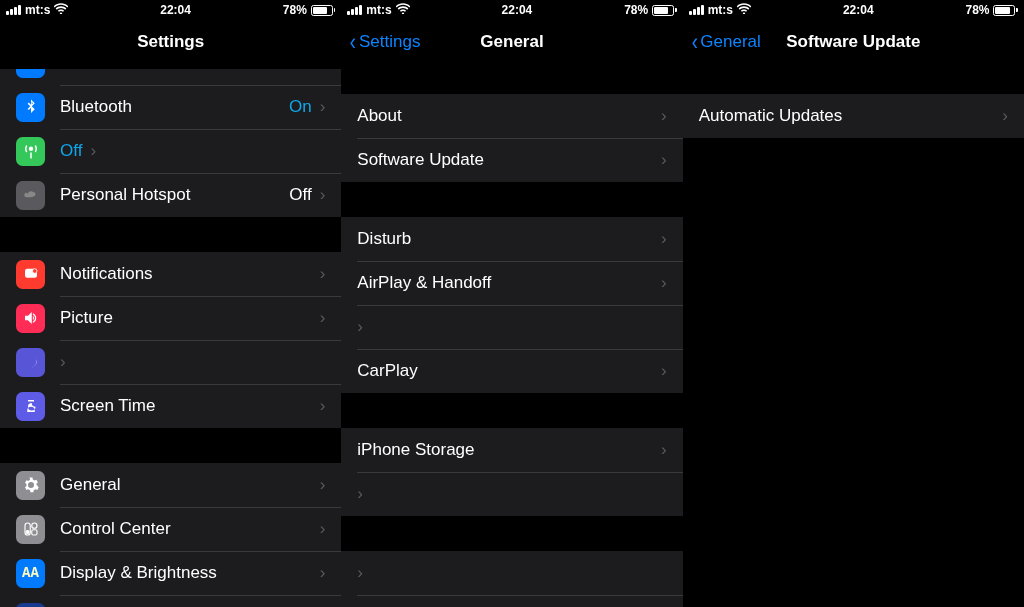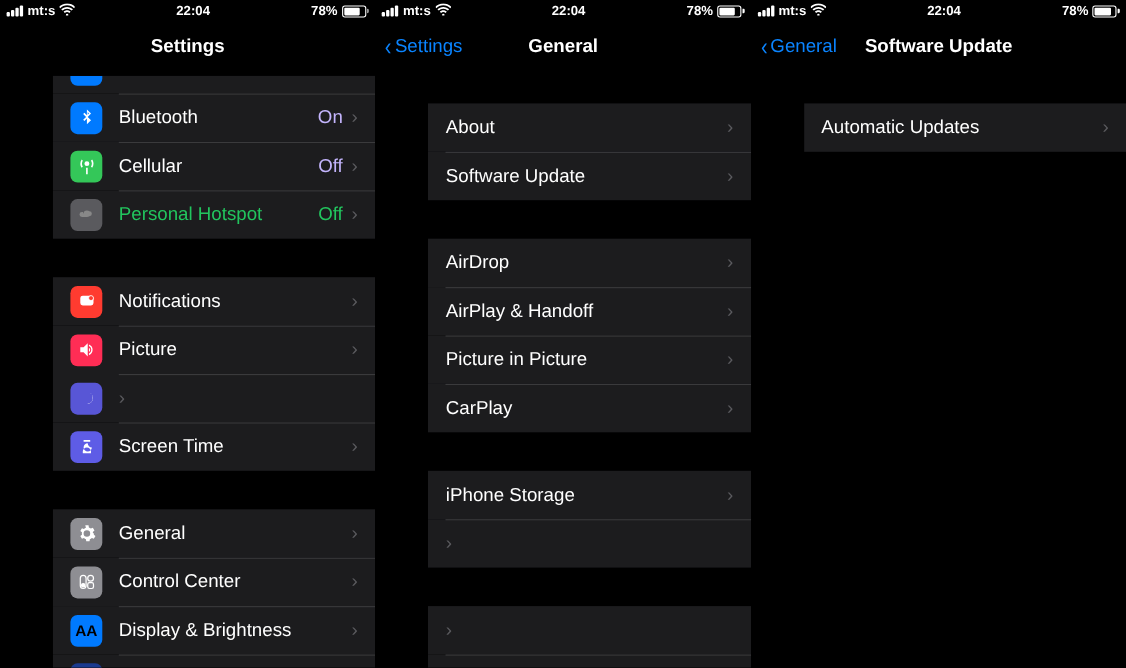--- a/index.html
+++ b/index.html
@@ -23,39 +23,39 @@
     .battery-fill { background: #fff; height: 100%; border-radius: 1px; width: 78%; }
     .battery-cap { width: 1.5px; height: 4px; background: #fff; border-radius: 0 1px 1px 0; margin-left: 1px; }
 
     
     .nav-bar { height: 44px; display: flex; align-items: center; position: relative; }
     .nav-title { position: absolute; left: 0; right: 0; text-align: center; font-size: 17px; font-weight: 600; }
     .nav-back { display: flex; align-items: center; color: #0a84ff; font-size: 17px; padding-left: 8px; z-index: 1; }
     .nav-back-chevron { font-size: 23px; font-weight: 500; line-height: 1; margin-right: 2px; transform: scaleX(0.8); }
 
     
-    .content { flex: 1; overflow: hidden; margin-left: 48px; }
+    .content { flex: 1; overflow: hidden; }
     .group { margin-top: 35px; }
     .group.first-s1 { margin-top: 5px; }
     .group.first { margin-top: 30px; }
     .row { display: flex; align-items: center; height: 44px; background: #1c1c1e; padding: 0 16px; position: relative; }
-    .row.disabled .row-label, .row.disabled .row-value { color: #22c55e; }
+    .row.disabled .row-label, .row.disabled .row-value { color: #ffffff; }
     .row-icon { width: 29px; height: 29px; border-radius: 6.5px; margin-right: 15px; display: flex; align-items: center; justify-content: center; flex-shrink: 0; }
     .row-label { font-size: 17px; flex: 1; color: #fff; }
-    .row-value { font-size: 17px; color: #c4b5fd; margin-right: 8px; }
+    .row-value { font-size: 17px; color: #0ea5e9; margin-right: 8px; }
     .row-chevron { color: #5a5a5e; font-size: 17px; }
     .row + .row::before { content: ""; position: absolute; top: 0; left: 60px; right: 0; height: 0.5px; background: #3a3a3c; }
     .screen2 .row + .row::before, .screen3 .row + .row::before { left: 16px; }
 
     
     .row.cut-top { height: 16px; overflow: hidden; }
     .row.cut-top .row-icon { margin-top: -28px; }
 
     
-    .ic{ color:#000000; }
+    .ic{ color:#fef9c3;font-family:Liberation Mono, monospace; }
     .bg-blue{ background:#007aff; }
     .bg-green{ background:#34c759; }
     .bg-red{ background:#ff3b30; }
     .bg-pink{ background:#ff2d55; }
     .bg-purple{ background:#5856d6; }
     .bg-indigo{ background:#5e5ce6; }
     .bg-gray{ background:#8e8e93; }
     .bg-graydark{ background:#5a5a5e; }
 
     
@@ -106,21 +106,20 @@
         <span class="row-label">Bluetooth</span>
         <span class="row-value">On</span>
         <span class="row-chevron">›</span>
       </div>
       <div class="row">
         <div class="row-icon bg-green ic">
             <svg viewBox="0 0 24 24" fill="#fff">
               <path d="M12 6a3 3 0 100 6 3 3 0 000-6zm-6 3c0-1.3.4-2.5 1.1-3.5L5.7 4.1A8 8 0 004 9c0 1.9.7 3.6 1.7 4.9l1.4-1.4A6 6 0 016 9zm12 0c0 1.3-.4 2.5-1.1 3.5l1.4 1.4A8 8 0 0020 9c0-1.9-.7-3.6-1.7-4.9l-1.4 1.4A6 6 0 0118 9zM11 14h2v8h-2z"></path>
             </svg>
           </div>
-        <span class="row-label">Cellular</span>
         <span class="row-value">Off</span>
         <span class="row-chevron">›</span>
       </div>
       <div class="row disabled">
         <div class="row-icon bg-graydark ic">
             <svg viewBox="0 0 24 24" fill="#888">
               <path d="M8 11a4 4 0 014-4 4 4 0 014 4 4 4 0 01-4 4H6a3 3 0 010-6h1.1A5 5 0 008 11zm10 0a3 3 0 01-3 3h-1a5 5 0 001-3 5 5 0 00-1-3h1a3 3 0 013 3z"></path>
             </svg>
           </div>
         <span class="row-label">Personal Hotspot</span>
@@ -242,29 +241,28 @@
           <span class="row-label">About</span>
           <span class="row-chevron">›</span>
         </div>
       <div class="row">
           <span class="row-label">Software Update</span>
           <span class="row-chevron">›</span>
         </div>
     </div>
     <div class="group">
       <div class="row">
-          <span class="row-label">AirDrop</span>
+          <span class="row-label">Disturb</span>
           <span class="row-chevron">›</span>
         </div>
       <div class="row">
           <span class="row-label">AirPlay &amp; Handoff</span>
           <span class="row-chevron">›</span>
         </div>
       <div class="row">
-          <span class="row-label">Picture in Picture</span>
           <span class="row-chevron">›</span>
         </div>
       <div class="row">
           <span class="row-label">CarPlay</span>
           <span class="row-chevron">›</span>
         </div>
     </div>
     <div class="group">
       <div class="row">
           <span class="row-label">iPhone Storage</span>

